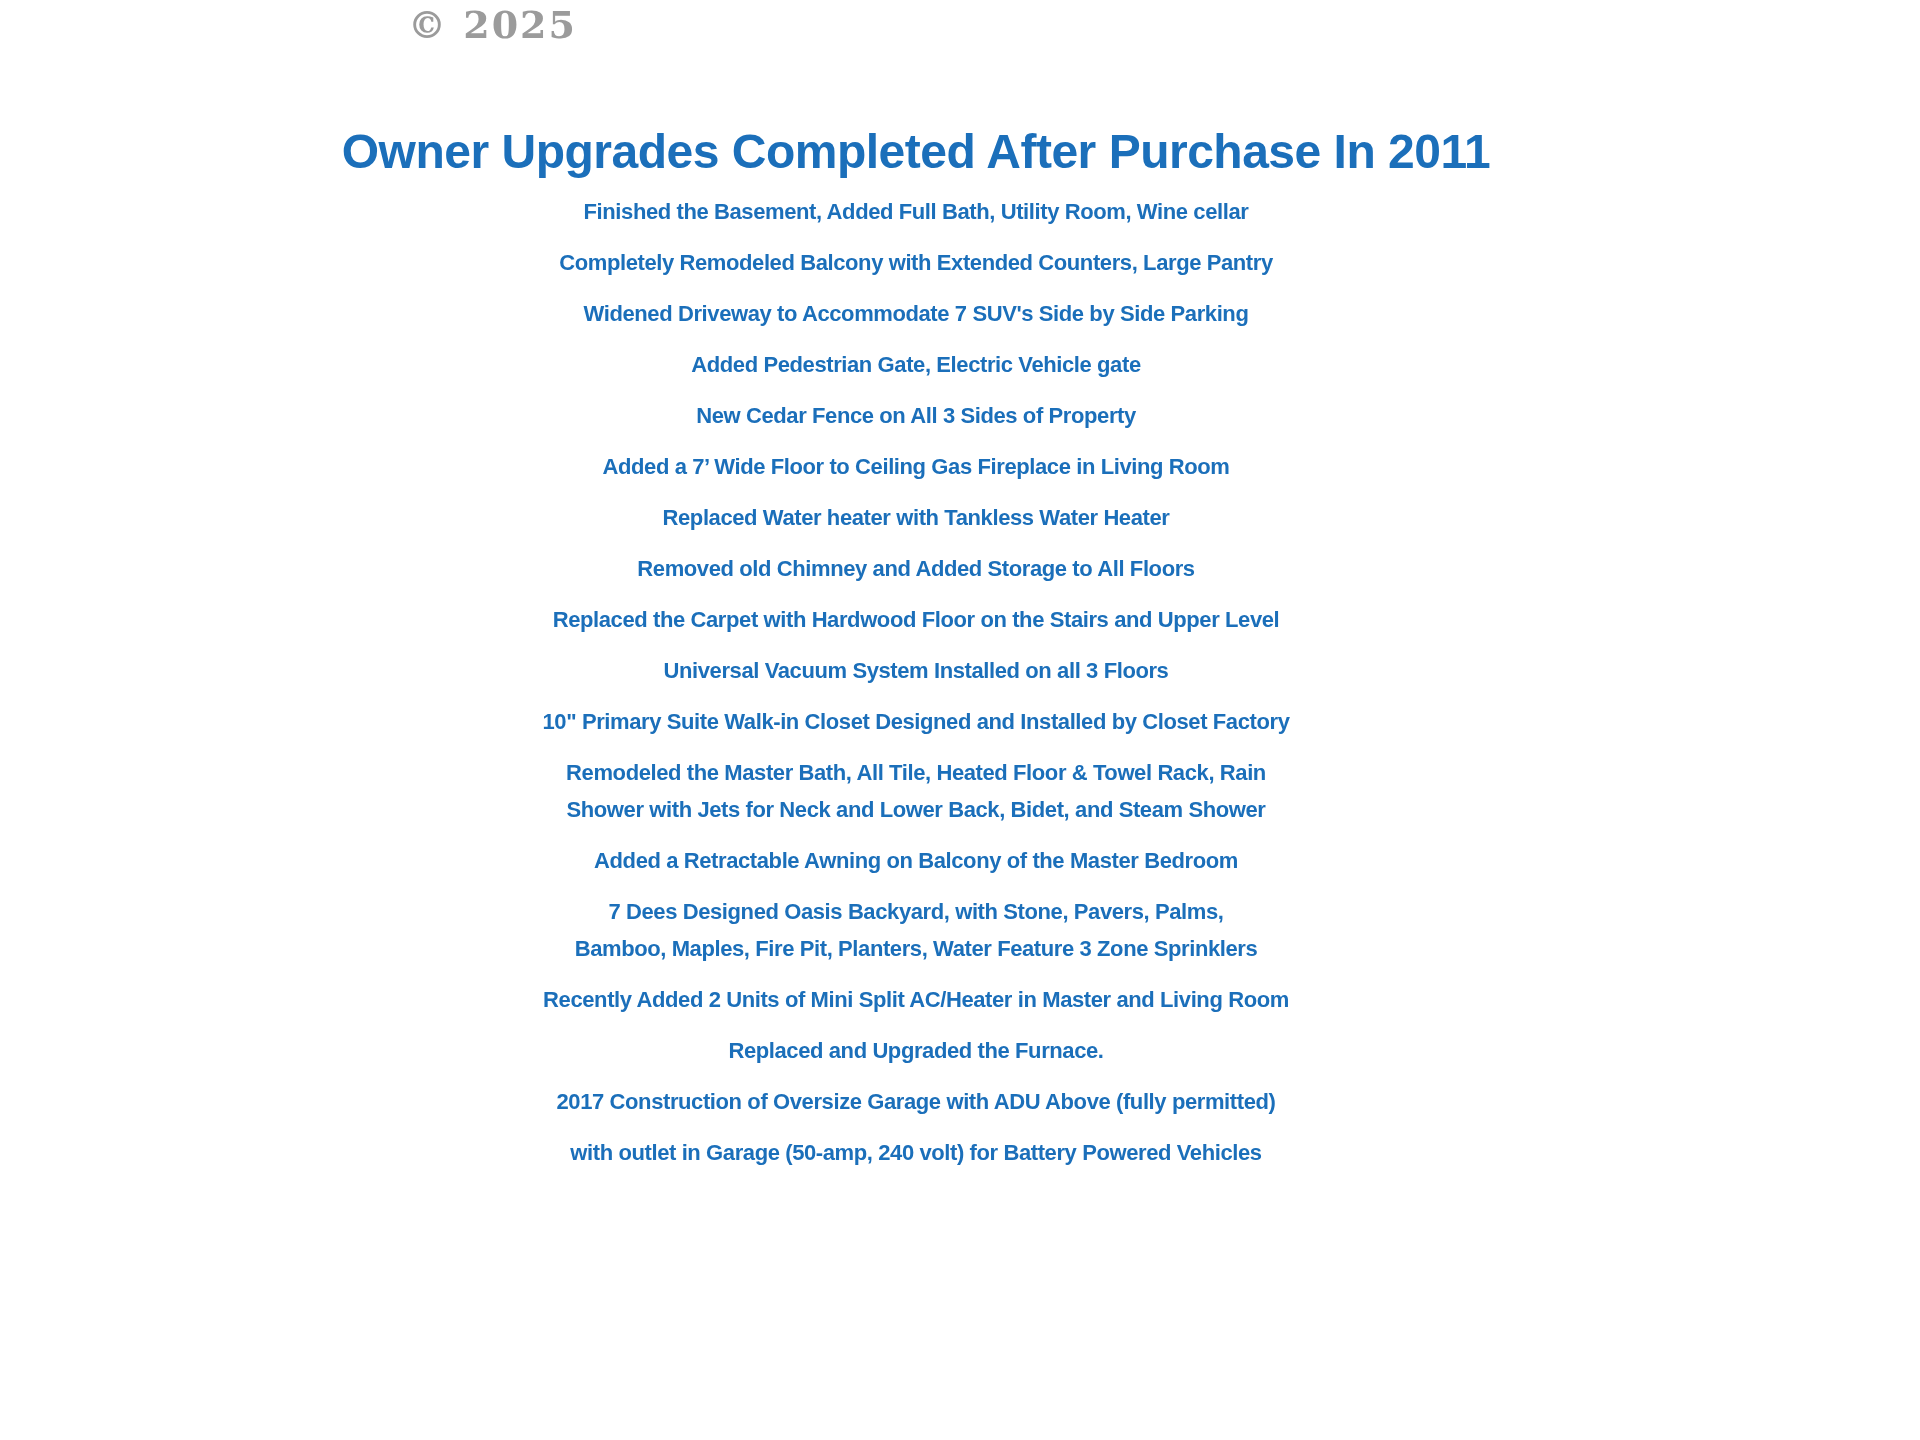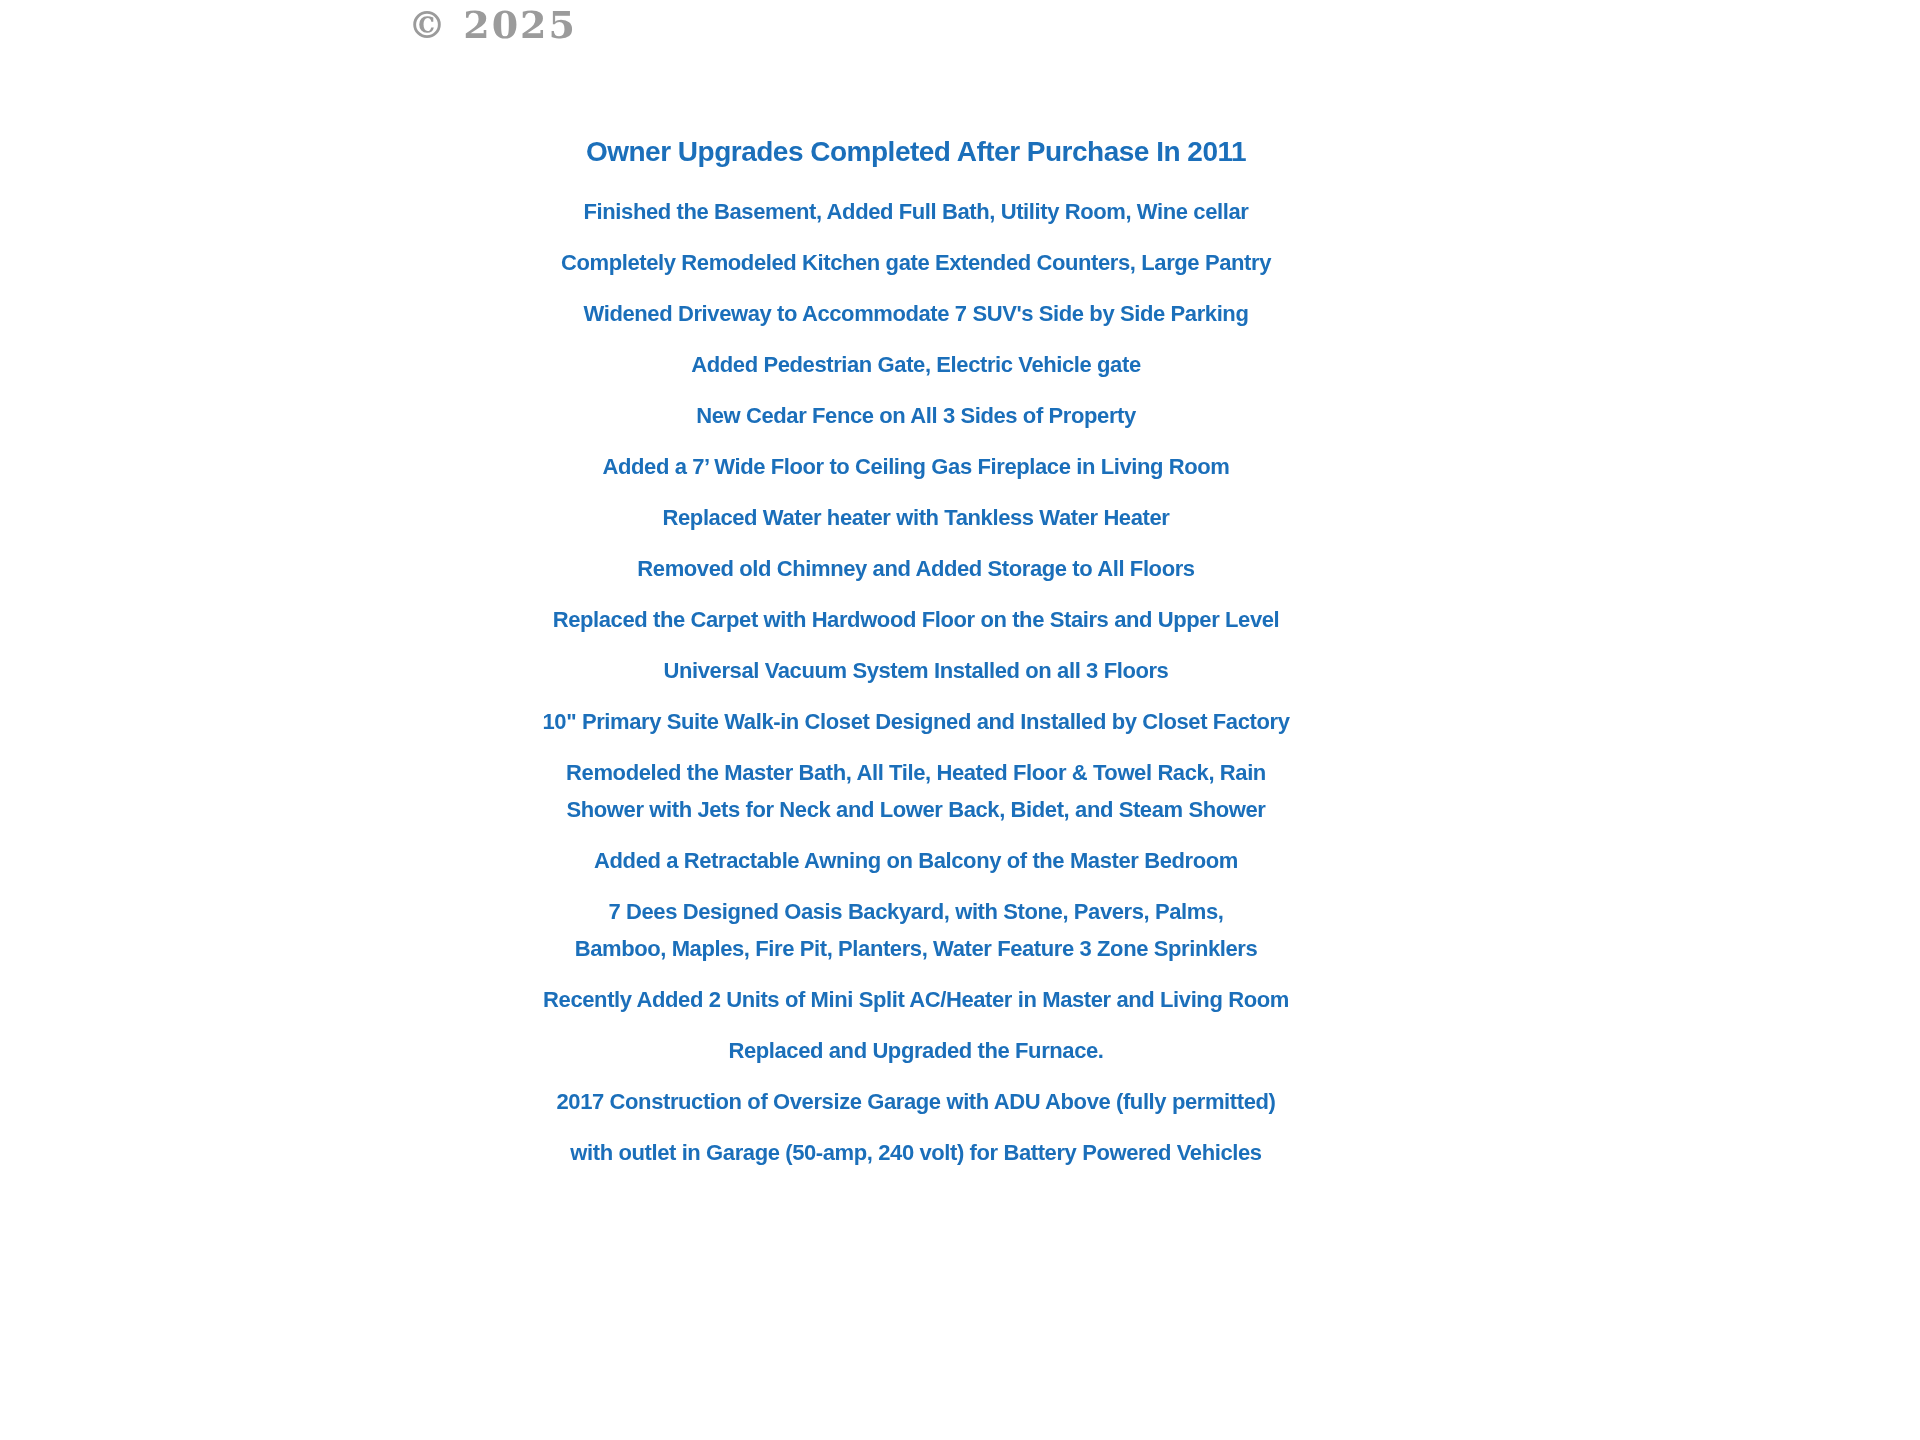--- a/index.html
+++ b/index.html
@@ -35,21 +35,21 @@
   .content {
     position: absolute;
     left: 0;
     top: 131px;
     width: 100%;
     text-align: center;
     color: var(--text-blue);
     font-weight: bold;
   }
   .title {
-    font-size: 28px;
+    font-size: 48px;
     line-height: 42px;
     letter-spacing: -0.5px;
     margin-bottom: 20px;
     color: var(--text-blue);
   }
   .upgrade-list { width: 100%; }
   .upgrade-item {
     font-size: 22px;
     line-height: 37px;
     letter-spacing: -0.4px;
@@ -61,21 +61,21 @@
 <body>
 
 <div class="page">
   <div class="watermark">© 2025</div>
 
   <div class="content">
     <div class="title">Owner Upgrades Completed After Purchase In 2011</div>
 
     <div class="upgrade-list">
         <p class="upgrade-item">Finished the Basement, Added Full Bath, Utility Room, Wine cellar</p>
-        <p class="upgrade-item">Completely Remodeled Kitchen gate Extended Counters, Large Pantry</p>
+        <p class="upgrade-item">Completely Remodeled Balcony with Extended Counters, Large Pantry</p>
         <p class="upgrade-item">Widened Driveway to Accommodate 7 SUV's Side by Side Parking</p>
         <p class="upgrade-item">Added Pedestrian Gate, Electric Vehicle gate</p>
         <p class="upgrade-item">New Cedar Fence on All 3 Sides of Property</p>
         <p class="upgrade-item">Added a 7’ Wide Floor to Ceiling Gas Fireplace in Living Room</p>
         <p class="upgrade-item">Replaced Water heater with Tankless Water Heater</p>
         <p class="upgrade-item">Removed old Chimney and Added Storage to All Floors</p>
         <p class="upgrade-item">Replaced the Carpet with Hardwood Floor on the Stairs and Upper Level</p>
         <p class="upgrade-item">Universal Vacuum System Installed on all 3 Floors</p>
         <p class="upgrade-item">10" Primary Suite Walk-in Closet Designed and Installed by Closet Factory</p>
         <p class="upgrade-item">Remodeled the Master Bath, All Tile, Heated Floor &amp; Towel Rack, Rain<br>Shower with Jets for Neck and Lower Back, Bidet, and Steam Shower</p>

